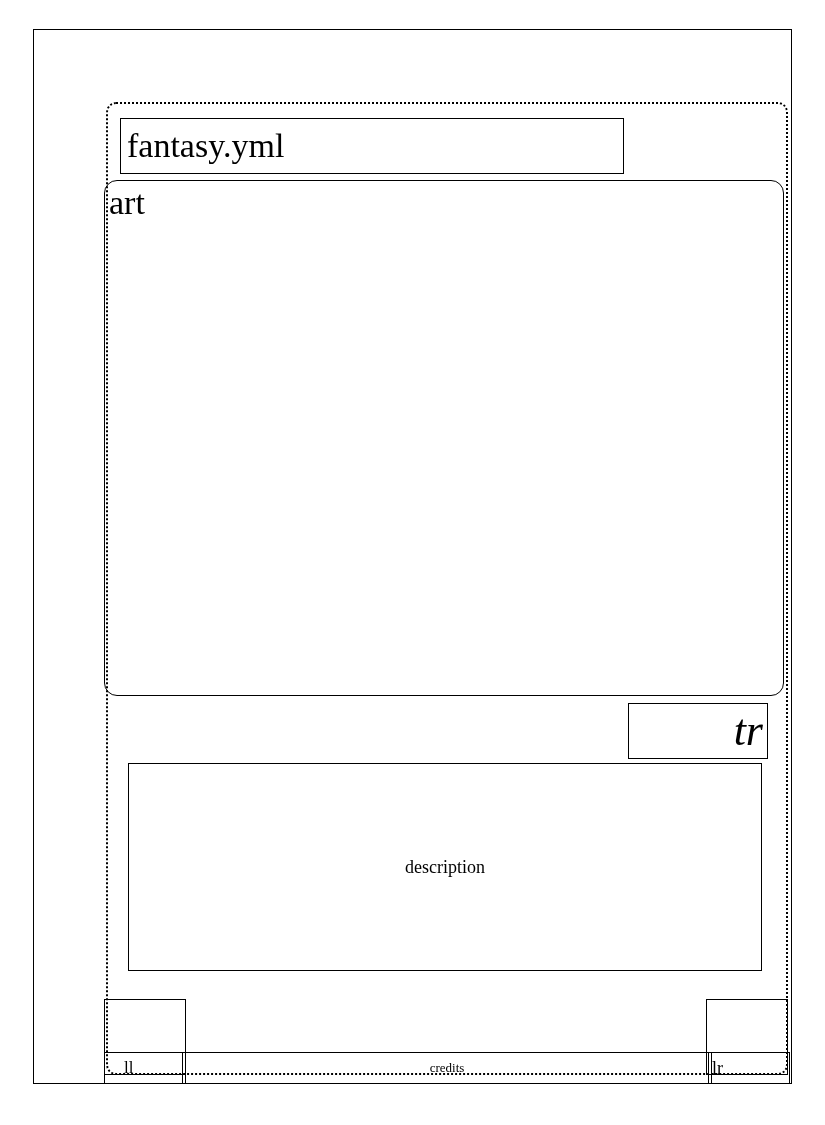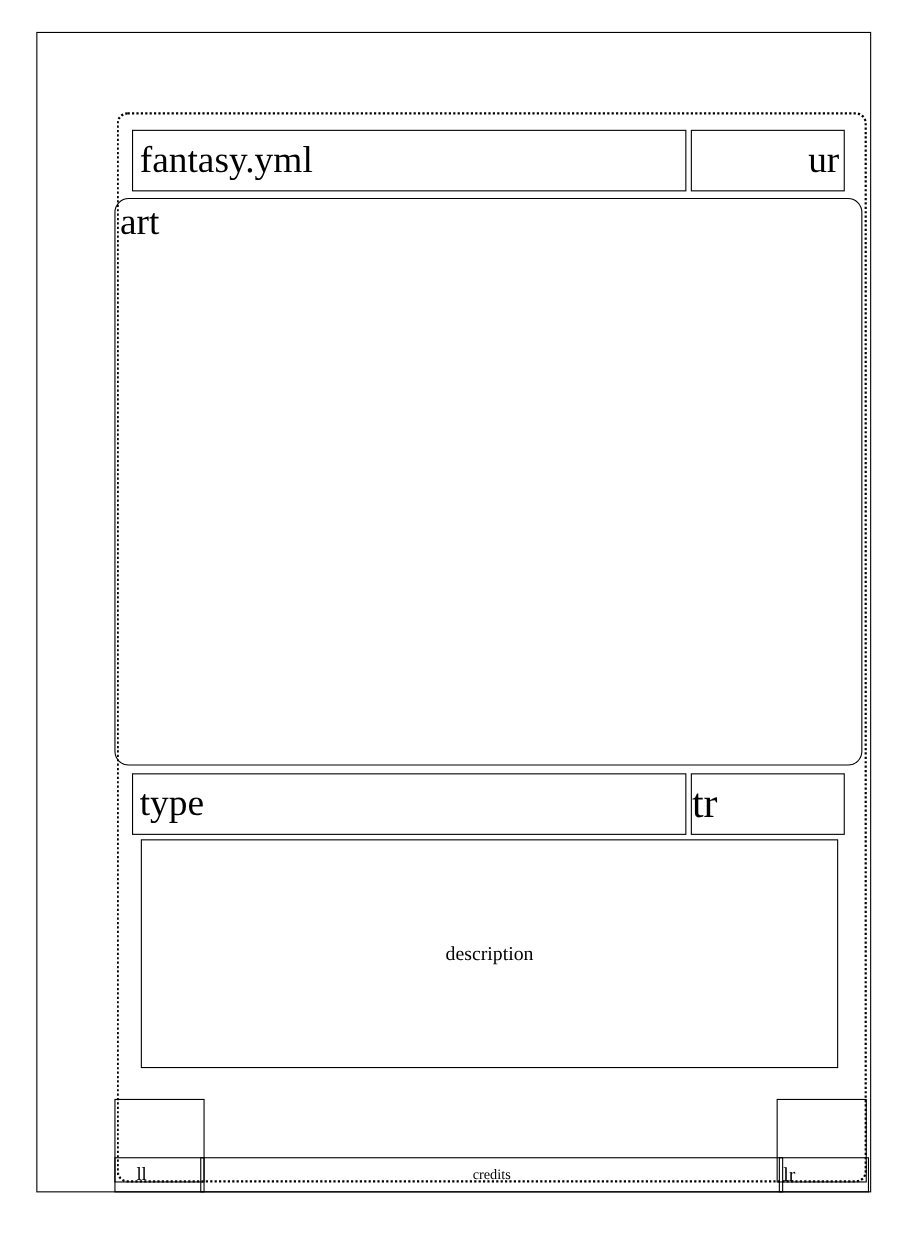--- a/index.html
+++ b/index.html
@@ -89,24 +89,25 @@
     height: 56px;
     font-size: 34px;
     line-height: 54px;
     padding-left: 6px;
   }
   #trait-box {
     left: 594px;
     top: 673px;
     width: 140px;
     height: 56px;
-    font-size: 38px;
+    font-size: 44px;
     line-height: 54px;
-    text-align: left;
+    text-align: right;
     padding-right: 4px;
+    font-style: italic;
   }
 
   
   #description-box {
     left: 94px;
     top: 733px;
     width: 634px;
     height: 208px;
     font-size: 18px;
     display: flex;
@@ -159,25 +160,23 @@
 </style>
 </head>
 <body>
 
 <div id="card-frame">
 
   <div id="card-template-region"></div>
 
   <div class="box" id="name-box">fantasy.yml</div>
 
-  <div class="box" id="cost-box">ur</div>
 
   <div class="box" id="art-box">art</div>
 
-  <div class="box" id="type-box">type</div>
 
   <div class="box" id="trait-box">tr</div>
 
   <div class="box" id="description-box">description</div>
 
   <div class="box" id="left-corner-box"></div>
 
   <div class="box" id="right-corner-box"></div>
 
   <div class="box" id="footer-left-box">ll</div>

